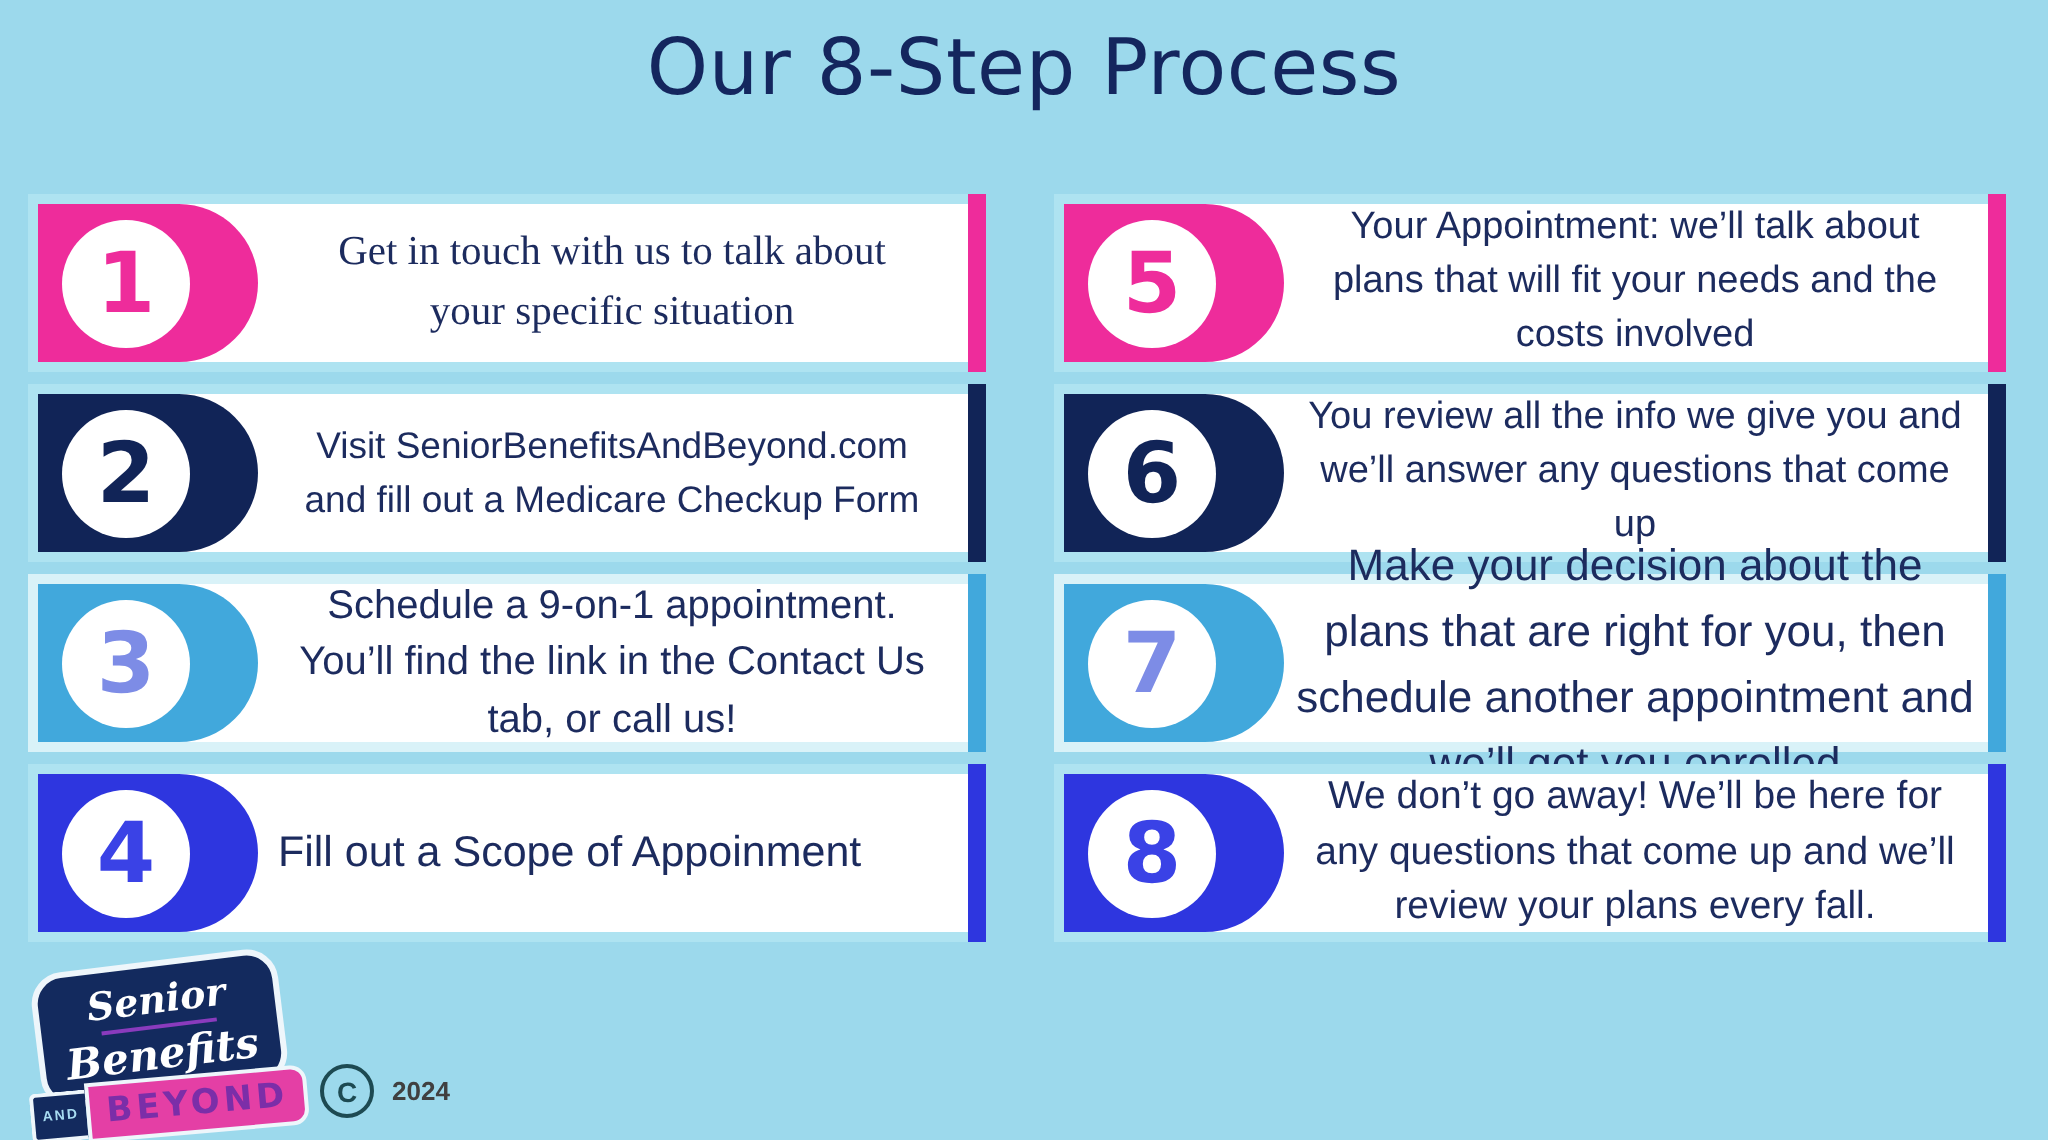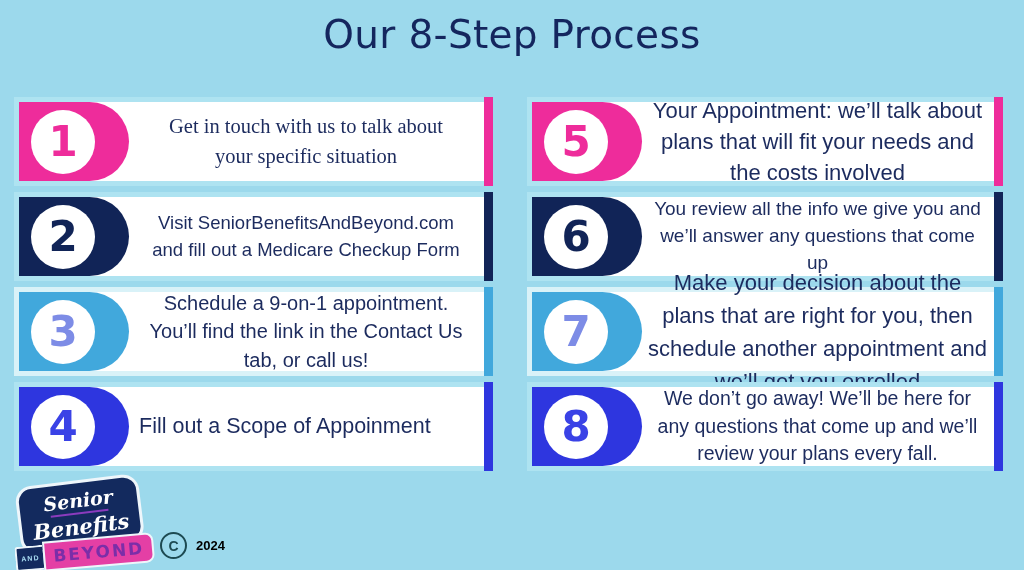--- a/index.html
+++ b/index.html
@@ -49,21 +49,21 @@
   .c-lblue .dshape,.c-lblue .accent{background:#41a8dc;}
   .c-lblue .circle{color:#7d8ce6;}
   .c-blue  .dshape,.c-blue  .accent{background:#2e36df;}
   .c-blue  .circle{color:#3a42e6;}
 
   
   .s1 .stext{font-size:20.5px;} .s1 .stext span{max-width:300px;font-family:Liberation Serif, serif;}
   .s2 .stext{font-size:18.5px;} .s2 .stext span{max-width:330px;}
   .s3 .stext{font-size:20px;}   .s3 .stext span{max-width:330px;}
   .s4 .stext{font-size:21.5px;justify-content:flex-start;text-align:left;padding-left:10px;}
-  .s5 .stext{font-size:22px;}   .s5 .stext span{max-width:330px;}
+  .s5 .stext{font-size:19px;}   .s5 .stext span{max-width:330px;}
   .s6 .stext{font-size:19px;text-align:center;}   .s6 .stext span{max-width:330px;}
   .s7 .stext{font-size:22px;line-height:1.5;} .s7 .stext span{max-width:345px;}
   .s8 .stext{font-size:19.5px;} .s8 .stext span{max-width:330px;}
 
   
   .logo{position:absolute;left:6px;top:476px;width:160px;height:92px;transform:rotate(-2deg);}
   .logo-blob{
     position:absolute;left:12px;top:4px;width:118px;height:62px;background:#132a5e;
     border:3px solid #eef6fb;border-radius:16px;transform:rotate(-5deg);
     display:flex;flex-direction:column;align-items:center;justify-content:center;
@@ -80,21 +80,21 @@
   .logo-beyond{
     background:#e43fa5;color:#7b2ea8;font-weight:bold;font-size:17px;letter-spacing:2px;
     padding:3px 8px;border:2px solid #eef6fb;border-radius:0 8px 8px 0;
     font-family:"DejaVu Sans",sans-serif;
   }
   .copyright{position:absolute;left:160px;top:532px;display:flex;align-items:center;gap:9px;}
   .c-ring{
     width:23px;height:23px;border:2px solid #1d4a52;border-radius:50%;color:#1d4a52;
     display:flex;align-items:center;justify-content:center;font-size:14px;font-weight:bold;
   }
-  .c-year{font-size:13px;font-weight:bold;color:#000000;}
+  .c-year{font-size:13px;font-weight:bold;color:#404040;}
 </style>
 </head>
 <body>
 
 <div class="title">Our 8-Step Process</div>
 
 <div class="col col-left">
 
   <div class="step s1 c-pink">
     <div class="dshape">

